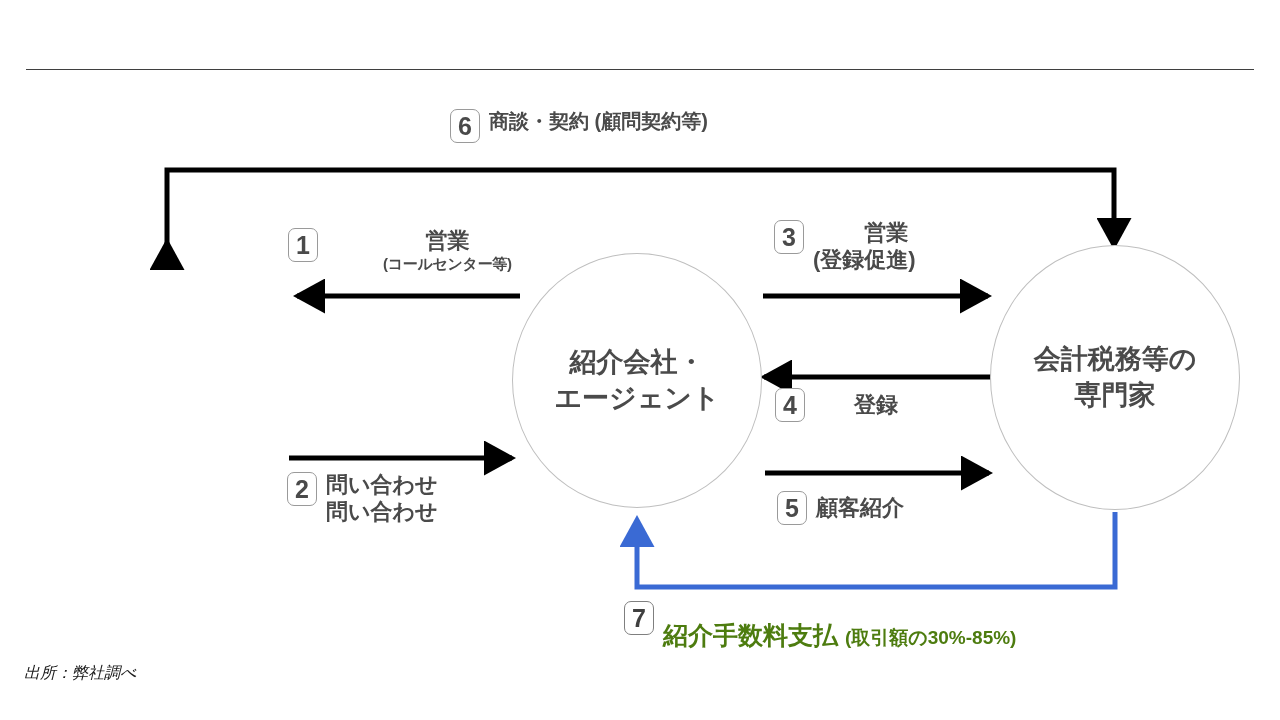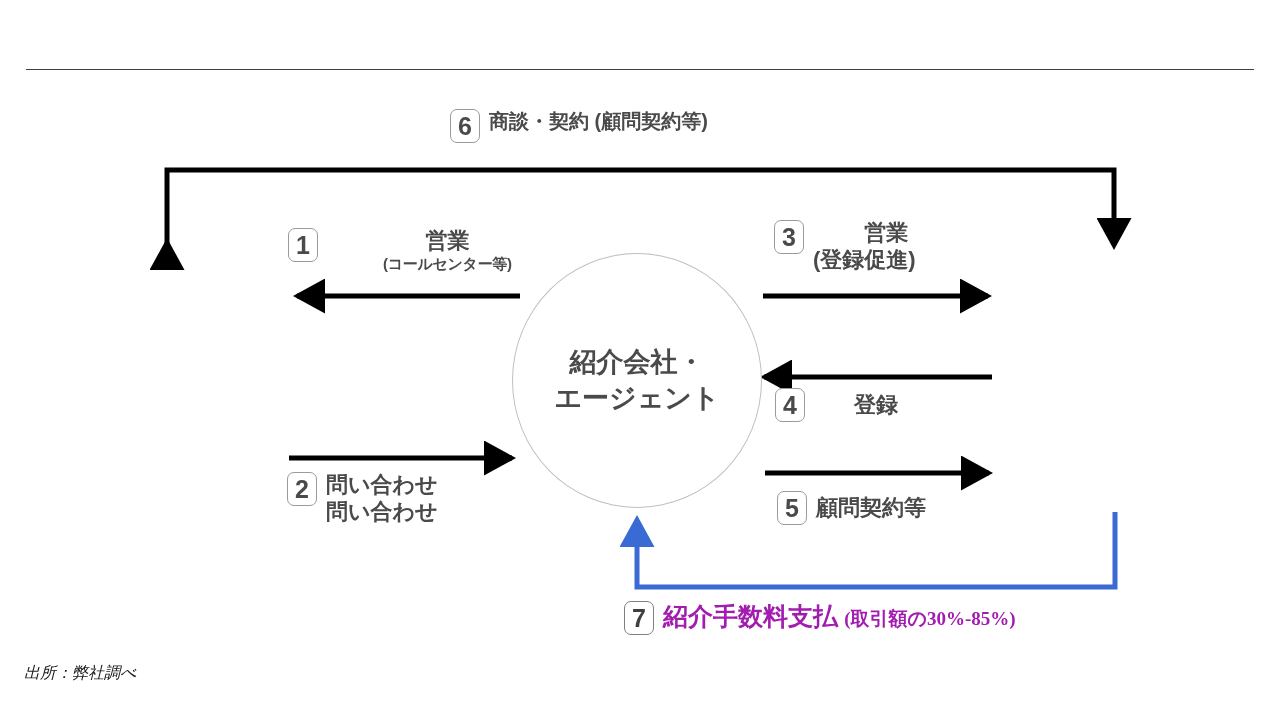--- a/index.html
+++ b/index.html
@@ -130,24 +130,23 @@
 
   #step-4  { left: 775px; top: 388px; }
   #step-4 .caption { margin-left: 40px; margin-top: 4px; }
 
   #step-5  { left: 777px; top: 491px; }
   #step-5 .caption { margin-top: 4px; }
 
   #step-7  { left: 624px; top: 601px; }
   #step-7 .badge { border-color: #7f7f7f; color: #3f3f3f; }
   #step-7 .caption {
-    color: #a21caf;
+    color: #4d7c0f;
     font-size: 25px;
-    margin-top: 1px;
-    font-family: Liberation Serif, serif;
+    margin-top: 19px;
   }
   #step-7 .caption .paren {
     font-size: 19px;
     font-weight: 700;
   }
 
   
   .footer {
     position: absolute;
     left: 24px;
@@ -210,20 +209,24 @@
       <path d="M1115,512 L1115,587 L637,587 L637,521" fill="none" stroke="#3a6ad4" stroke-width="5" stroke-linecap="butt" stroke-linejoin="miter" marker-end="url(#ah-blue)"></path>
     </g>
   </svg>
 
 
   <div class="node" id="node-agent">
     <div class="node-label">紹介会社・
 エージェント</div>
   </div>
 
+  <div class="node" id="node-expert">
+    <div class="node-label">会計税務等の
+専門家</div>
+  </div>
 
   <div class="step" id="step-6">
     <div class="badge">6</div>
     <div class="caption">商談・契約 (顧問契約等)</div>
   </div>
 
   <div class="step" id="step-1">
     <div class="badge">1</div>
     <div class="caption">
       <span class="main">営業</span>
@@ -247,21 +250,21 @@
     </div>
   </div>
 
   <div class="step" id="step-4">
     <div class="badge">4</div>
     <div class="caption">登録</div>
   </div>
 
   <div class="step" id="step-5">
     <div class="badge">5</div>
-    <div class="caption">顧問契約等</div>
+    <div class="caption">顧客紹介</div>
   </div>
 
   <div class="step" id="step-7">
     <div class="badge">7</div>
     <div class="caption">
       <span>紹介手数料支払</span>
       <span class="paren">(取引額の30%-85%)</span>
     </div>
   </div>
 

